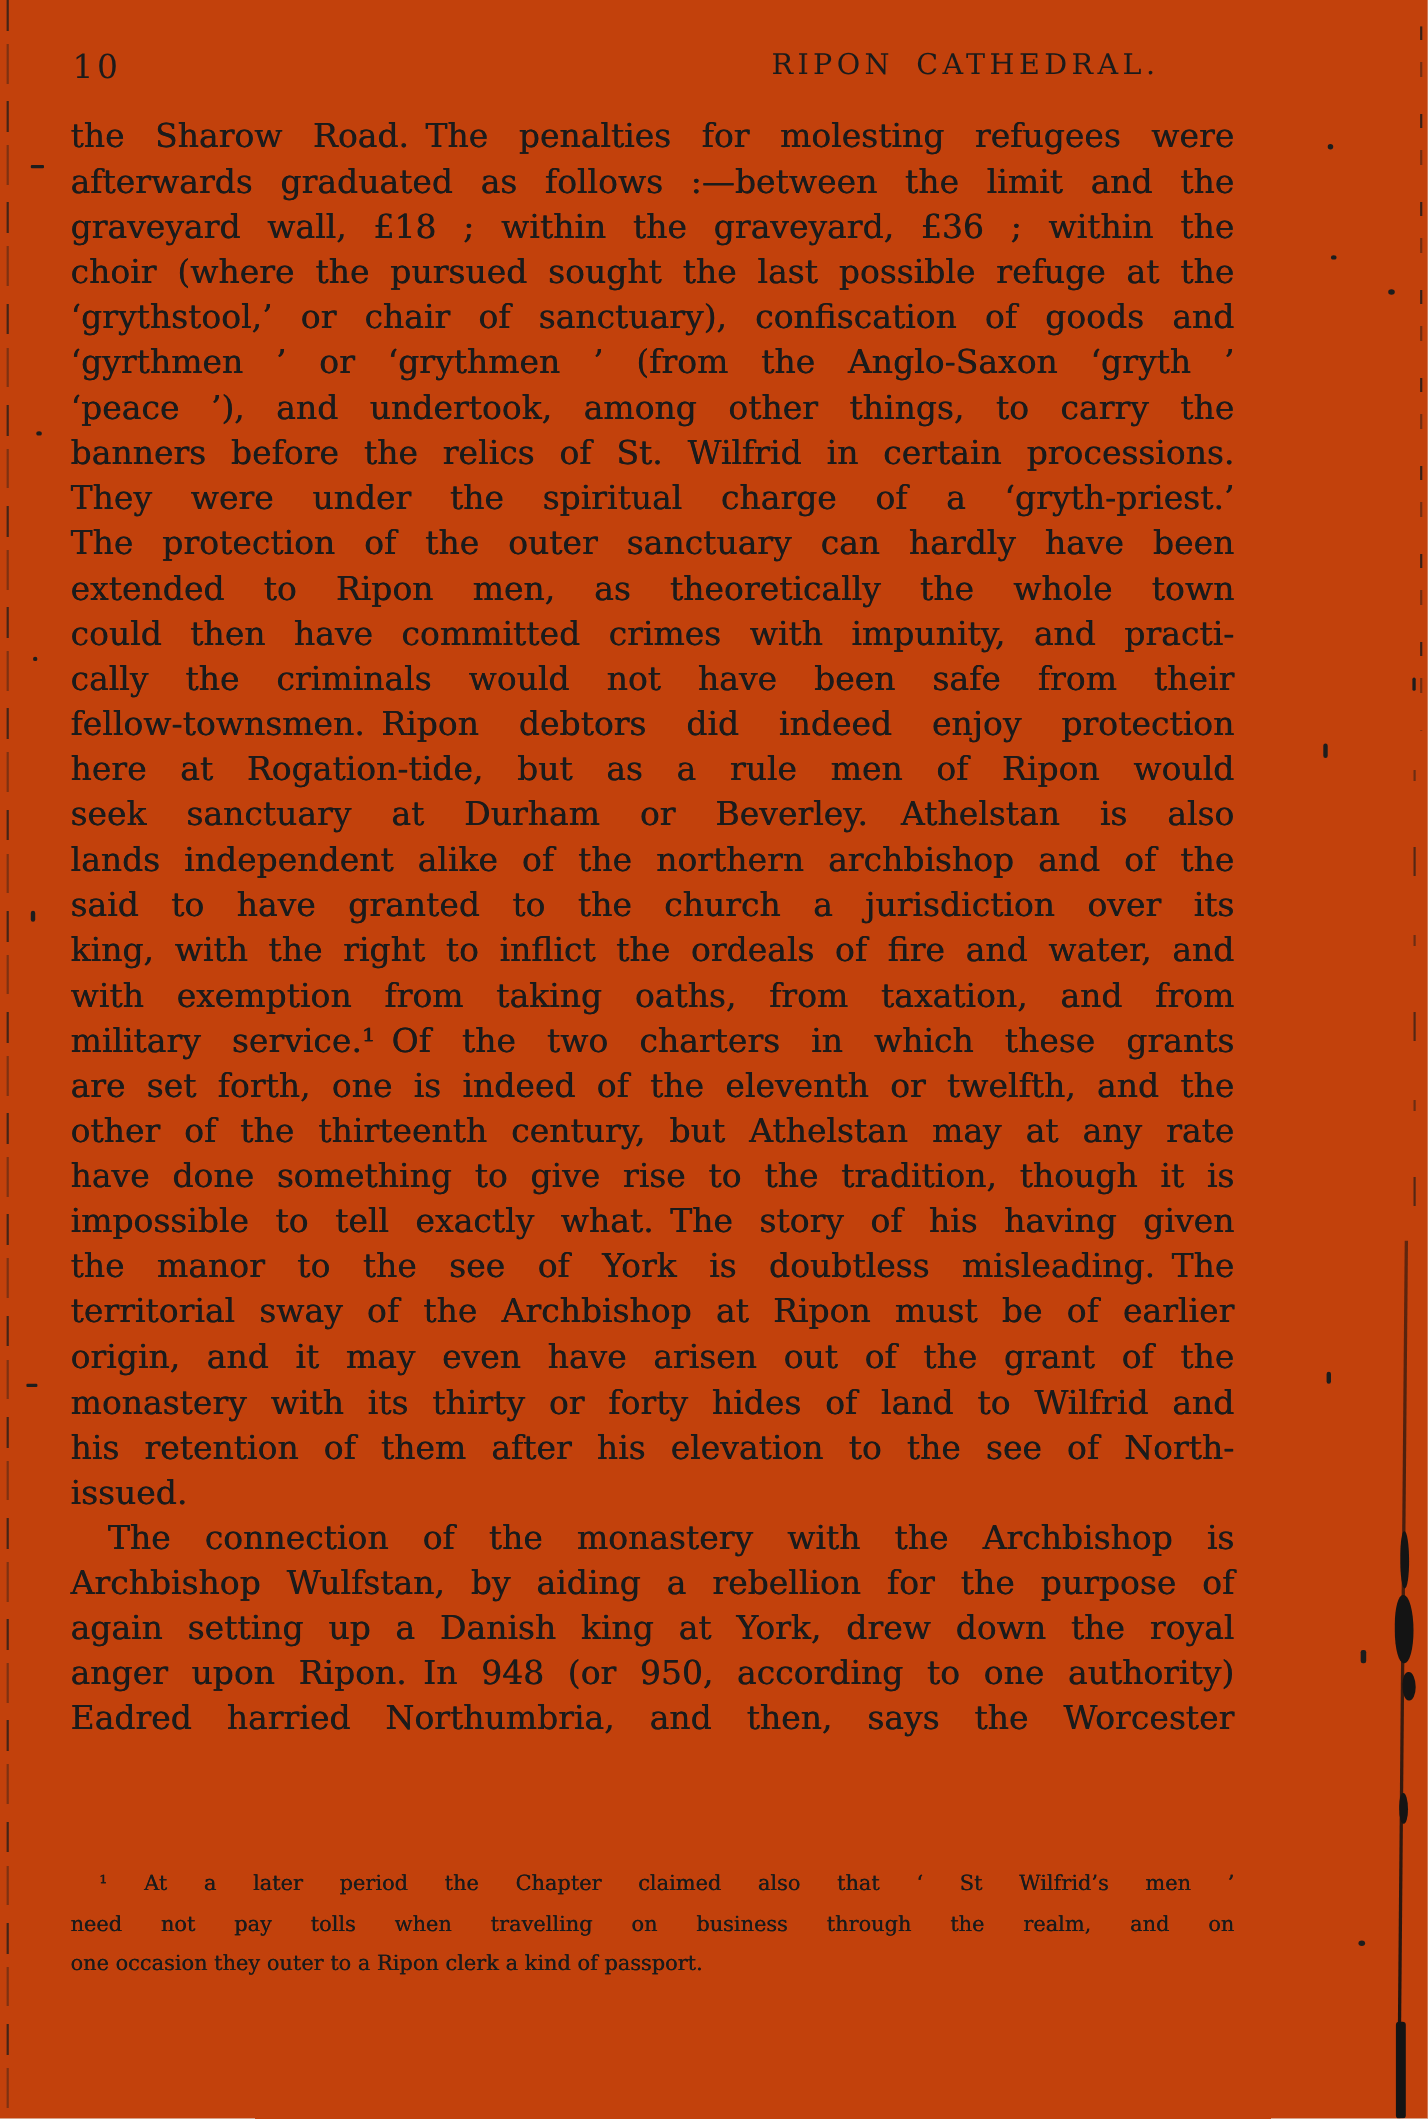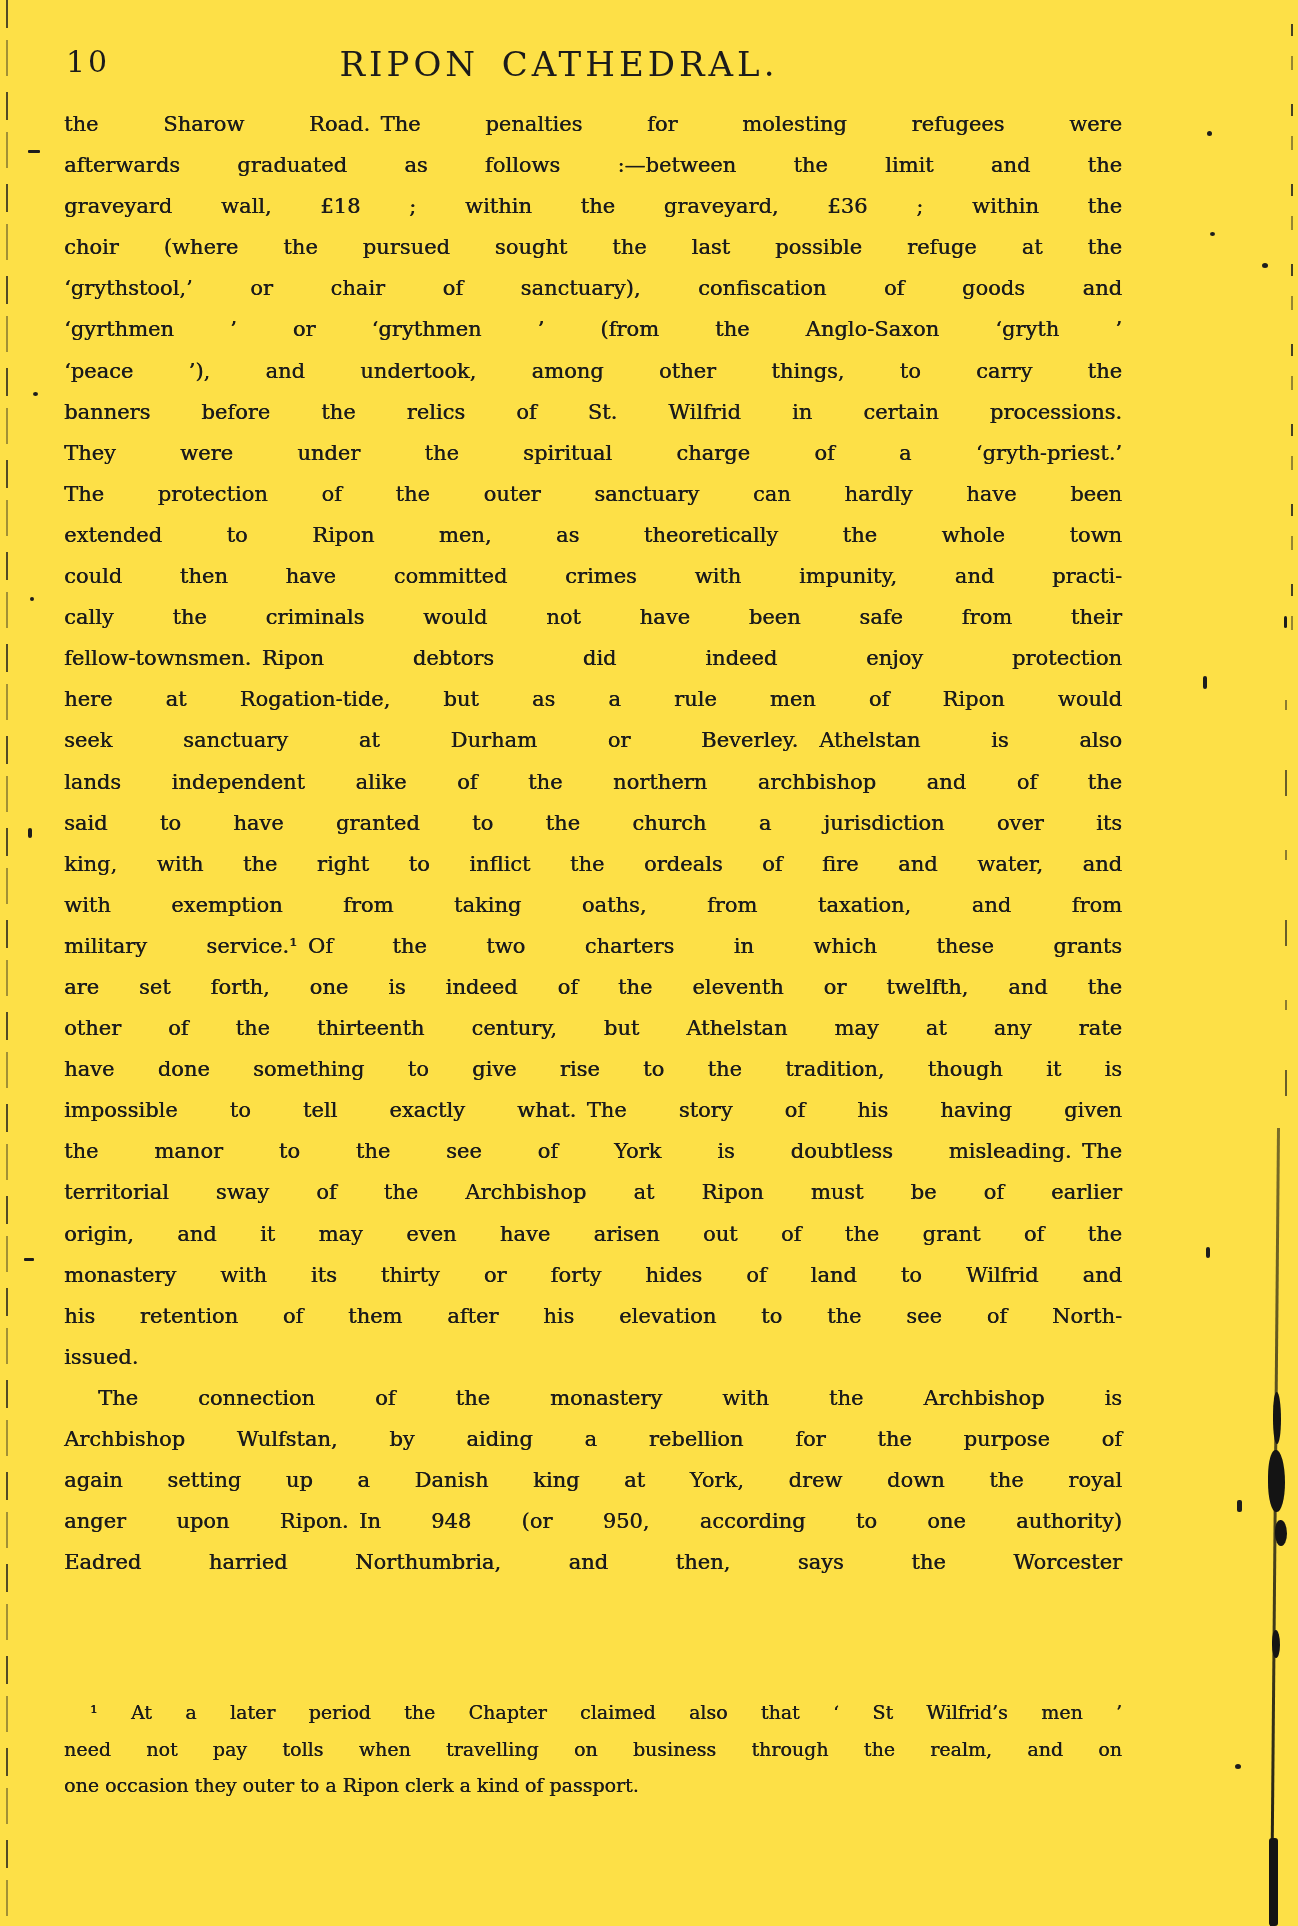--- a/index.html
+++ b/index.html
@@ -1,40 +1,40 @@
 <!DOCTYPE html>
 <html><head>
 <meta charset="utf-8">
 <style>
   html, body { margin: 0; padding: 0; background: #e8e8e4; }
   .page {
     position: relative;
     width: 1298px;
     height: 1926px;
     margin: 0 auto;
-    background: #fde047;
+    background: #c2410c;
     overflow: hidden;
     font-family: "DejaVu Serif", "Liberation Serif", serif;
     color: #1b1b1b;
   }
   
   .page-header { position: absolute; top: 42px; left: 64px; width: 1058px; height: 44px; }
   .page-num {
     position: absolute; left: 2px; top: 2px;
     font-size: 30px; letter-spacing: 3px;
   }
   .running-title {
     position: absolute; left: 0; top: 2px; width: 990px;
-    text-align: center; font-size: 34px; letter-spacing: 4px;
+    text-align: right; font-size: 26px; letter-spacing: 4px;
     word-spacing: 8px;
   }
   
   .text-block {
     position: absolute; left: 64px; top: 104px; width: 1058px;
-    font-size: 21px; line-height: 41.1px;
+    font-size: 30px; line-height: 41.1px;
     text-shadow: 0.4px 0 0 currentColor;
   }
   .text-line { text-align: justify; text-align-last: justify; white-space: normal; }
   .para.last-left .text-line:last-child { text-align-last: left; }
   .para.indent-first .text-line:first-child { text-indent: 34px; }
   
   .footnote {
     position: absolute; left: 64px; top: 1694px; width: 1058px;
     font-size: 19px; line-height: 36.5px;
     text-shadow: 0.3px 0 0 currentColor;

